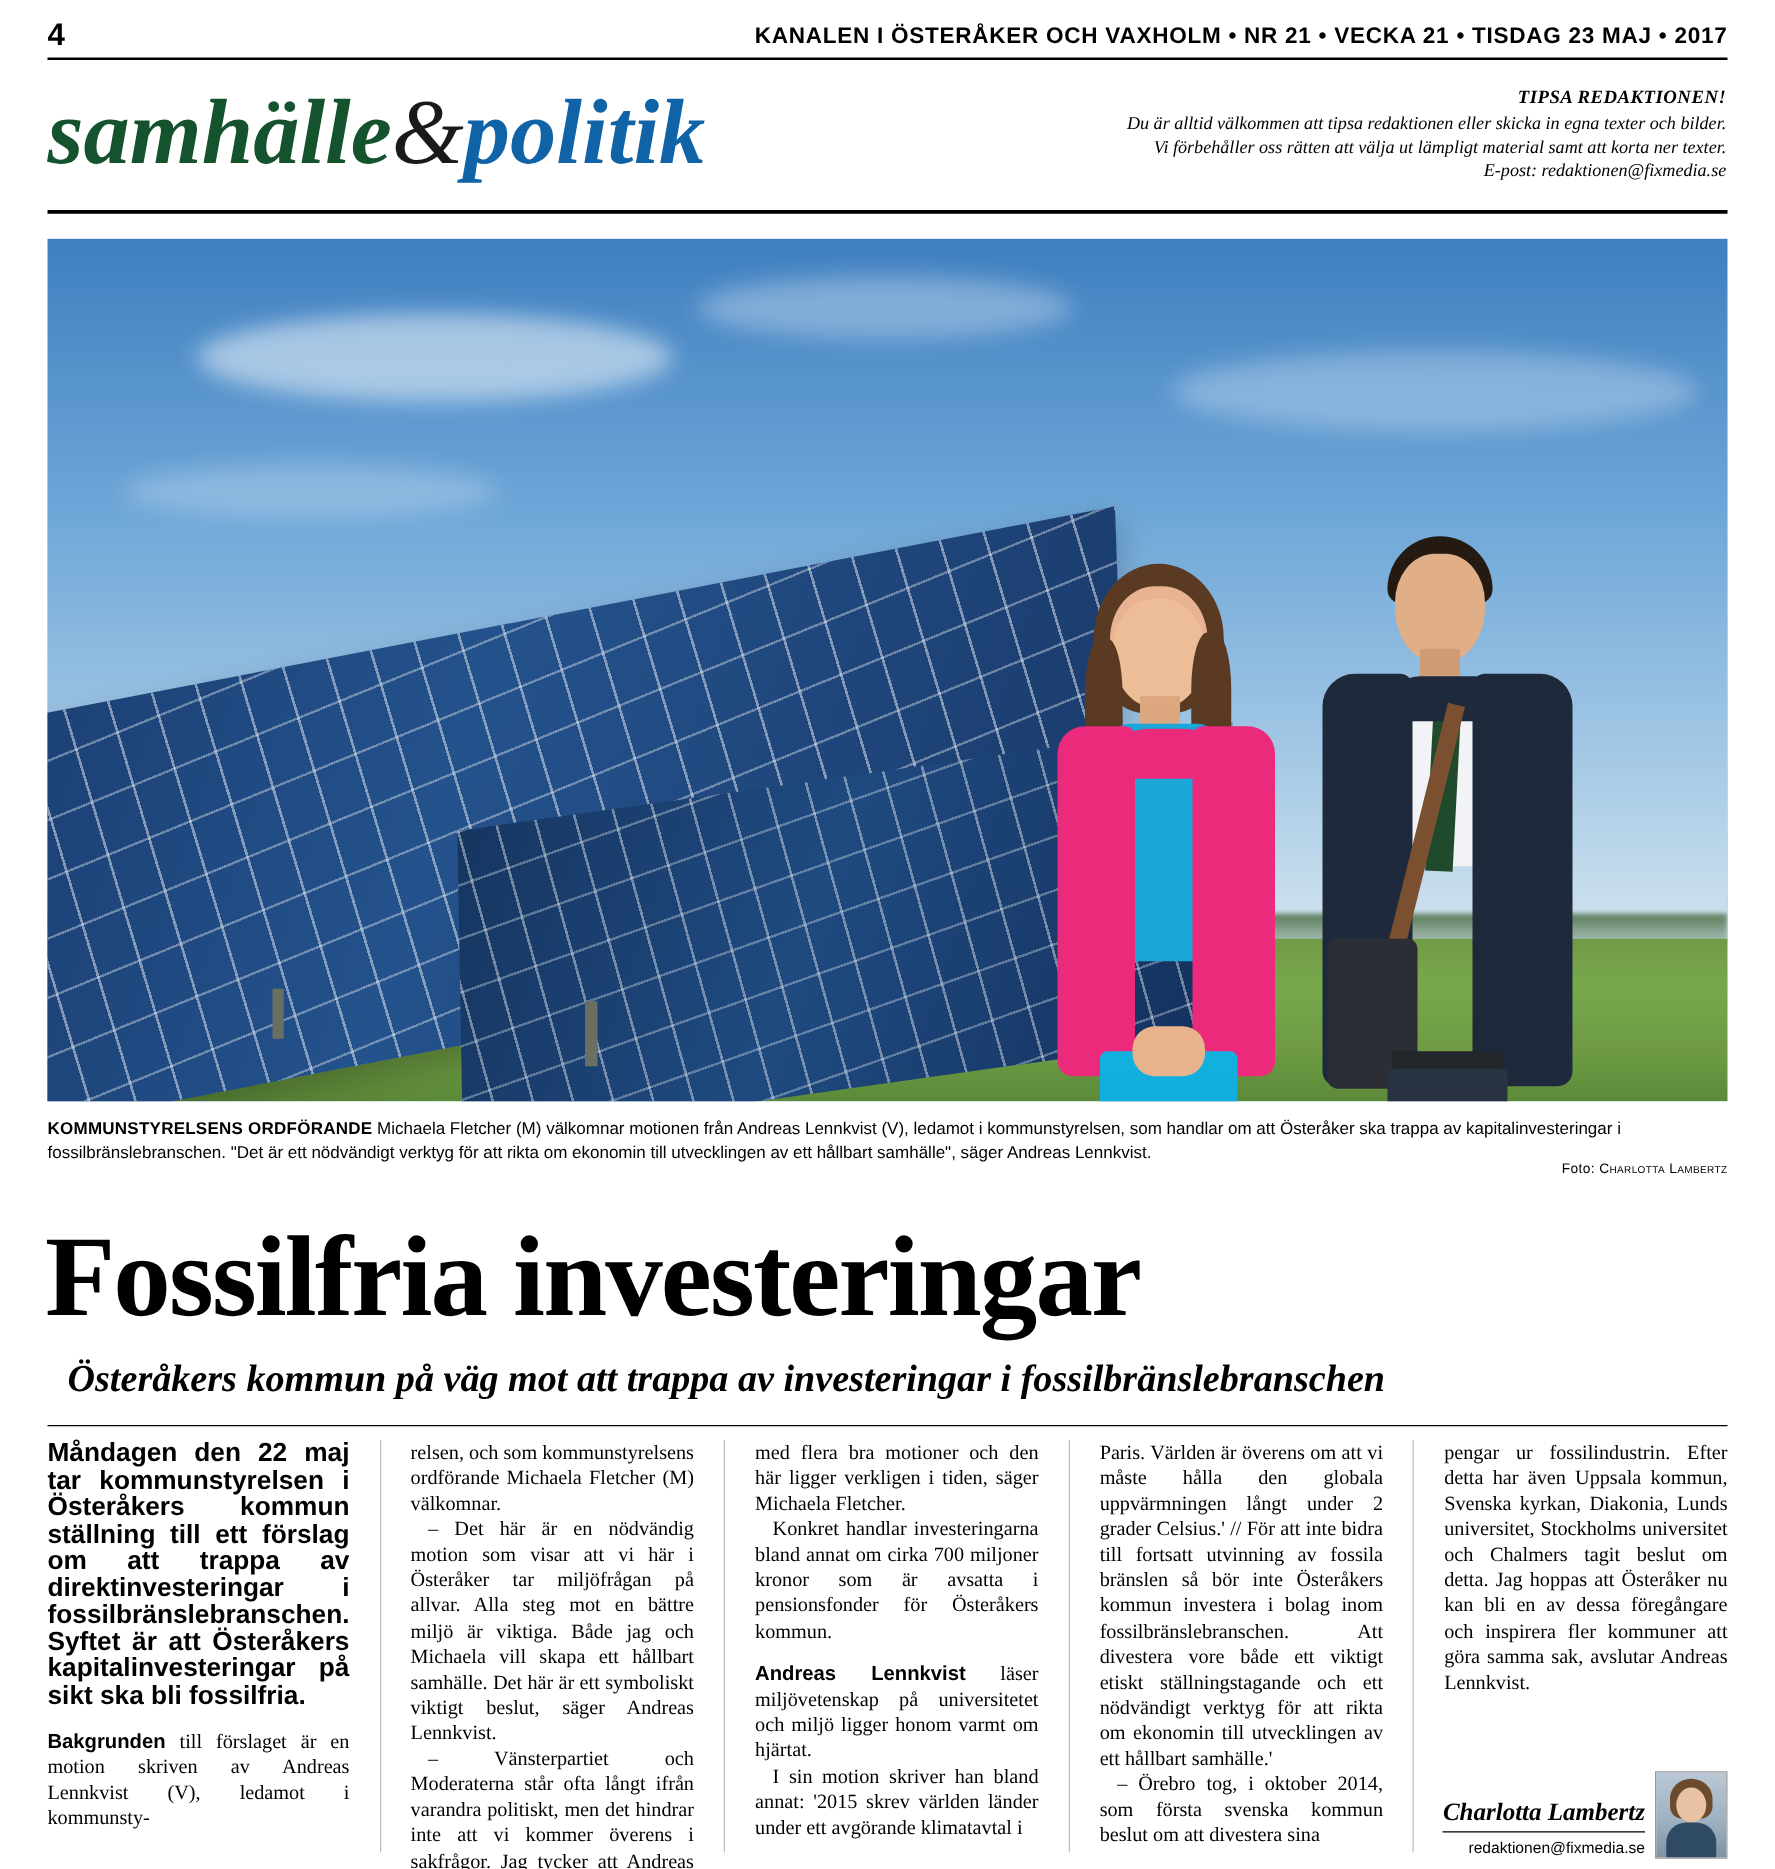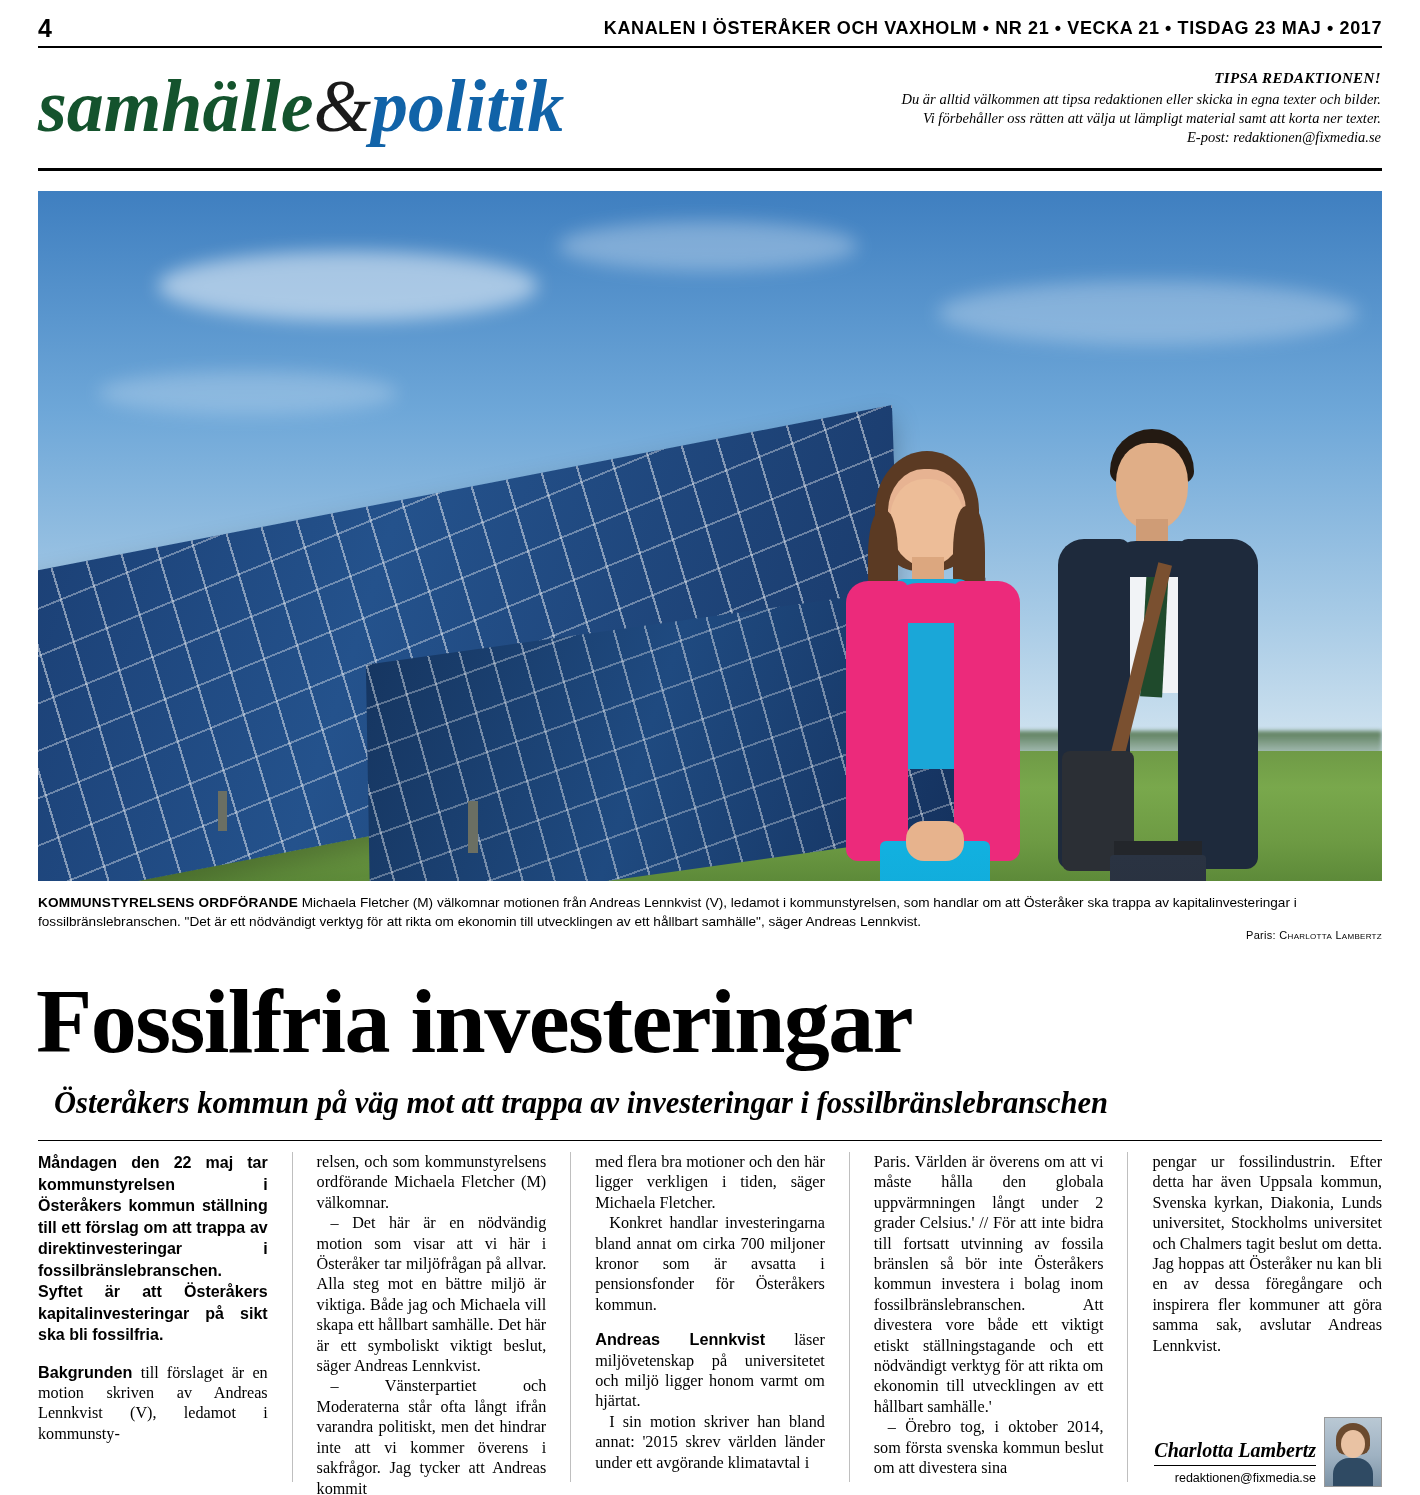--- a/index.html
+++ b/index.html
@@ -324,21 +324,21 @@
     font-size: 16.2px;
     line-height: 20.4px;
     text-align: justify;
     position: relative;
   }
   .col p { margin: 0 0 0 0; }
   .col p + p { text-indent: 14px; }
   .lead {
     font-family: "Liberation Sans", sans-serif;
     font-weight: bold;
-    font-size: 16px;
+    font-size: 21px;
     line-height: 21.5px;
     text-align: justify;
   }
   .run-in {
     font-family: "Liberation Sans", sans-serif;
     font-weight: bold;
   }
   .colrule {
     width: 1px;
     background: #bfbfbf;
@@ -466,21 +466,21 @@
       <div class="m-belt"></div>
       <div class="m-pants"></div>
 
     </div>
   </div>
 
   <div class="caption">
     <b>KOMMUNSTYRELSENS ORDFÖRANDE</b><span> Michaela Fletcher (M) välkomnar motionen från Andreas Lennkvist (V), ledamot i kommunstyrelsen, som handlar om att Österåker ska trappa av kapitalinvesteringar i fossilbränslebranschen. "Det är ett nödvändigt verktyg för att rikta om ekonomin till utvecklingen av ett hållbart samhälle", säger Andreas Lennkvist.</span>
   </div>
   <div class="photo-credit">
-    <span>Paris:</span>
+    <span>Foto:</span>
     <span class="sc">Charlotta Lambertz</span>
   </div>
 
   <div class="headline">Fossilfria investeringar</div>
   <div class="subhead">Österåkers kommun på väg mot att trappa av investeringar i fossilbränslebranschen</div>
   <div class="rule-sub"></div>
 
   <div class="columns">
 
     <div class="col">

